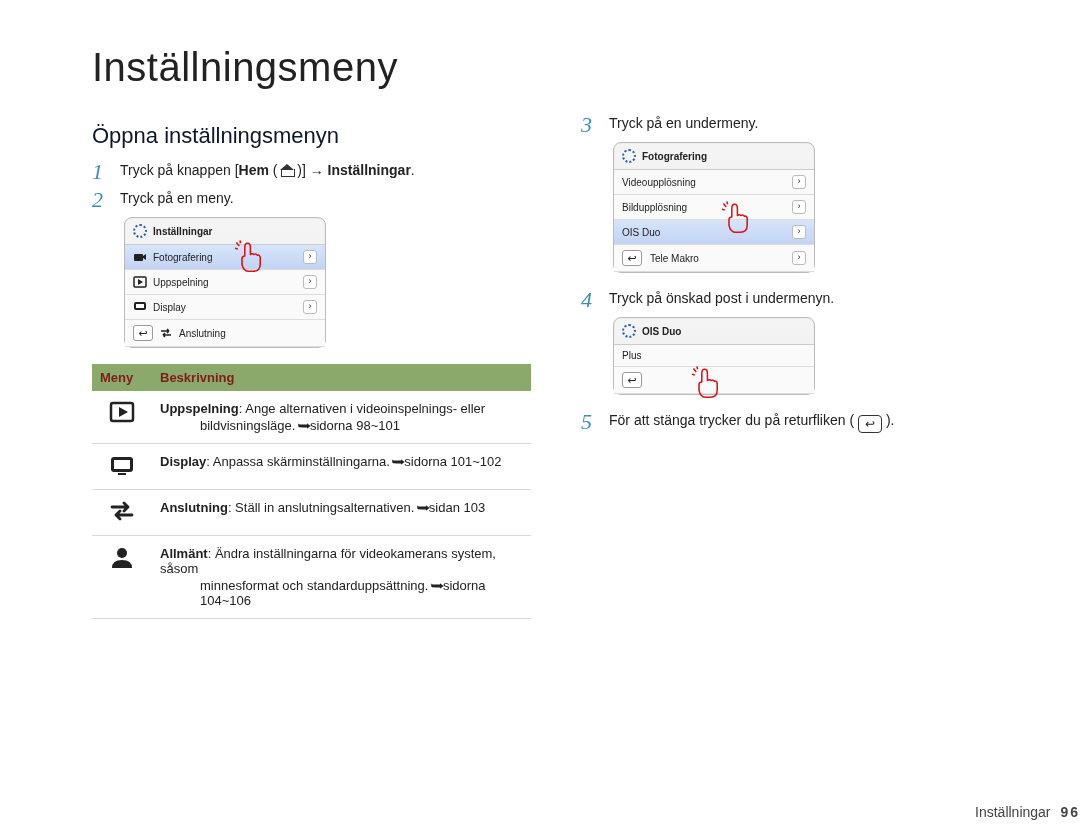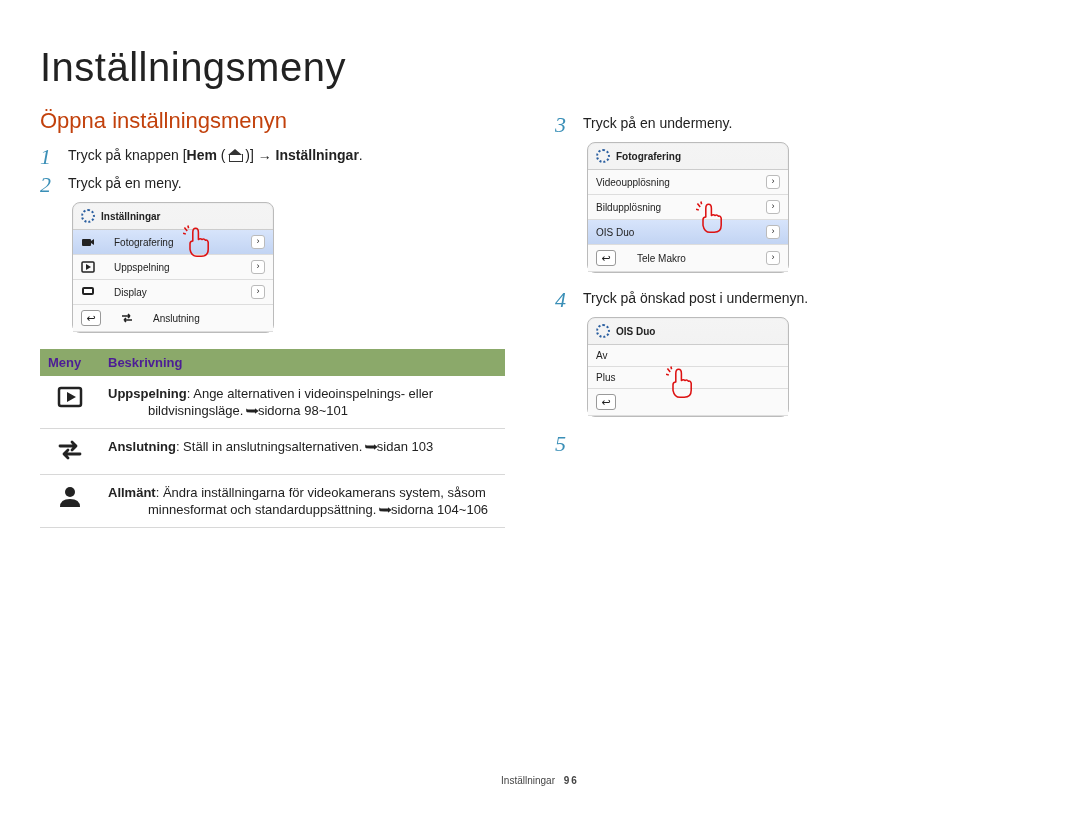--- a/index.html
+++ b/index.html
@@ -1,48 +1,48 @@
 <!DOCTYPE html>
 <html><head>
 <meta charset="utf-8">
 <style>
   html,body{margin:0;padding:0;background:#fff;font-family:Arial,Helvetica,sans-serif;color:#222}
-  .page{width:1080px;height:825px;box-sizing:border-box;padding:45px 60px 20px 40px;position:relative}
+  .page{width:1080px;height:825px;box-sizing:border-box;padding:45px 60px 20px 92px;position:relative}
   h1{font-size:40px;font-weight:400;margin:0 0 18px 0;letter-spacing:.5px}
-  h2{font-size:22px;font-weight:400;color:#c2410c;margin:0 0 12px 0}
+  h2{font-size:22px;font-weight:400;color:#0f172a;margin:15px 0 12px 0}
   .cols{display:flex;gap:50px}
   .col{flex:1;min-width:0}
   p{font-size:14px;line-height:1.35;margin:0 0 12px 0}
   .step{display:flex;gap:10px;margin:6px 0 6px 0;font-size:14px;line-height:1.35}
   .stepnum{font-family:"Times New Roman",serif;font-style:italic;font-size:22px;color:#3a8fb7;min-width:18px;line-height:1}
   .steptxt b{font-weight:700}
   .bullet{font-size:13.5px;margin:4px 0 10px 32px}
   .bullet::before{content:"• ";}
   .gear-blue{display:inline-block;width:10px;height:10px;border:2px dotted #2b5fa0;border-radius:50%}
   
   .panel{width:200px;border:1px solid #bbb;border-radius:8px;margin:6px 0 16px 32px;background:linear-gradient(#f4f4f4,#eee);font-size:10px;position:relative;box-shadow:0 0 0 1px #eee inset}
   .panel .hdr{display:flex;align-items:center;gap:6px;padding:6px 8px;border-bottom:1px solid #ccc;font-weight:700}
-  .panel .row{display:flex;align-items:center;gap:19px;padding:5px 8px;border-bottom:1px solid #ddd;background:#fafafa}
+  .panel .row{display:flex;align-items:center;gap:6px;padding:5px 8px;border-bottom:1px solid #ddd;background:#fafafa}
   .panel .row:last-child{border-bottom:none;border-radius:0 0 8px 8px}
   .panel .row.sel{background:linear-gradient(#d7e4fb,#c2d4f3)}
   .panel .row .arr{margin-left:auto;width:12px;height:12px;border:1px solid #bbb;border-radius:3px;text-align:center;line-height:10px;font-size:9px;background:#fff}
   .panel .row .chk{margin-left:auto;color:#2b5fa0;font-size:12px}
   .backbtn{width:18px;height:14px;border:1px solid #999;border-radius:3px;display:inline-flex;align-items:center;justify-content:center;background:#fff;font-size:11px}
   .tap{position:absolute;width:28px;height:36px}
   .tap svg{width:100%;height:100%}
   
   .tbl{border-collapse:collapse;width:100%;font-size:13px;margin-top:6px}
-  .tbl th{background:#8ba96a;color:#4c1d95;font-weight:700;text-align:left;padding:6px 8px;font-size:13px}
+  .tbl th{background:#8ba96a;color:#7f1d1d;font-weight:700;text-align:left;padding:6px 8px;font-size:13px}
   .tbl td{padding:10px 8px;border-bottom:1px solid #d8d8d8;vertical-align:top}
   .tbl td.ictd{width:44px;text-align:center}
   .ic{display:inline-flex;width:26px;height:22px;align-items:center;justify-content:center}
   .desc b{font-weight:700}
   .desc .sub{display:block;padding-left:40px;margin-top:2px}
   .refarr{font-family:Arial;display:inline-block;transform:scaleX(1.3)}
-  .footer{position:absolute;bottom:39px;left:0;right:0;text-align:center;font-size:10px;color:#444}
+  .footer{position:absolute;bottom:5px;left:0;right:0;text-align:right;font-size:14px;color:#444}
   .footer .pg{font-weight:700;letter-spacing:2px;margin-left:6px}
   
   .pi{display:inline-flex;width:14px;height:12px;align-items:center;justify-content:center}
   .homeic{display:inline-block;width:12px;height:11px;position:relative;vertical-align:-1px}
   .homeic::before{content:"";position:absolute;left:0;top:4px;width:12px;height:7px;border:1.2px solid #333;border-top:none}
   .homeic::after{content:"";position:absolute;left:-1px;top:-1px;width:0;height:0;border-left:7px solid transparent;border-right:7px solid transparent;border-bottom:6px solid #333}
   .retbtn{display:inline-flex;width:22px;height:16px;border:1.5px solid #333;border-radius:4px;align-items:center;justify-content:center;font-size:12px;vertical-align:-3px;background:#fff}
 </style>
 </head>
 <body>
@@ -133,20 +133,30 @@
                   <svg viewBox="0 0 26 22">
                     <rect x="2" y="2" width="22" height="18" rx="2" fill="none" stroke="#222" stroke-width="2.5"></rect>
                     <path d="M10 6 L19 11 L10 16 Z" fill="#222"></path>
                   </svg>
                 </span></td>
               <td class="desc"><b>Uppspelning</b>: Ange alternativen i videoinspelnings- eller<span class="sub">bildvisningsläge.  <span class="refarr">➥</span>sidorna 98~101</span></td>
             </tr>
             <tr>
               <td class="ictd"><span class="ic">
                   <svg viewBox="0 0 26 22">
+                    <rect x="2" y="3" width="22" height="15" rx="3" fill="#222"></rect>
+                    <rect x="5" y="6" width="16" height="9" fill="#fff"></rect>
+                    <rect x="9" y="19" width="8" height="2" fill="#222"></rect>
+                  </svg>
+                </span></td>
+              <td class="desc"><b>Display</b>: Anpassa skärminställningarna.  <span class="refarr">➥</span>sidorna 101~102</td>
+            </tr>
+            <tr>
+              <td class="ictd"><span class="ic">
+                  <svg viewBox="0 0 26 22">
                     <path d="M3 7 H19 M19 7 L15 3 M19 7 L15 11 M23 15 H7 M7 15 L11 11 M7 15 L11 19" stroke="#222" stroke-width="2.8" fill="none" stroke-linecap="round"></path>
                   </svg>
                 </span></td>
               <td class="desc"><b>Anslutning</b>: Ställ in anslutningsalternativen.  <span class="refarr">➥</span>sidan 103</td>
             </tr>
             <tr>
               <td class="ictd"><span class="ic">
                   <svg viewBox="0 0 26 22">
                     <circle cx="13" cy="7" r="5" fill="#222"></circle>
                     <path d="M3 22 Q3 14 13 14 Q23 14 23 22 Z" fill="#222"></path>
@@ -200,40 +210,40 @@
         <div class="stepnum">4</div>
         <div class="steptxt">Tryck på önskad post i undermenyn.</div>
       </div>
 
       <div class="panel">
         <div class="hdr">
             <span class="gear-blue"></span>
             <span>OIS Duo</span>
           </div>
         <div class="row">
-            <span>Av</span>
-          </div>
-        <div class="row">
             <span>Plus</span>
           </div>
         <div class="row">
             <span class="backbtn">↩</span>
           </div>
         <div class="tap" style="left:78px;top:48px">
           <svg viewBox="0 0 40 50">
               <g fill="none" stroke="#d11" stroke-width="2.2" stroke-linejoin="round">
                 <path d="M14 10 Q14 4 18 4 Q22 4 22 10 L22 20 Q25 18 27 20 Q30 18 32 21 Q35 20 36 24 L36 34 Q36 44 26 44 L20 44 Q12 44 10 34 L10 26 Q10 22 14 22 Z"></path>
                 <path d="M6 8 L2 3 M8 4 L7 0 M4 12 L0 11"></path>
               </g>
             </svg>
         </div>
       </div>
 
       <div class="step">
         <div class="stepnum">5</div>
+        <div class="steptxt">
+          <span>För att stänga trycker du på returfliken ( </span><span class="retbtn">↩</span><span> ).</span>
+        </div>
       </div>
     </div>
   </div>
 
   <div class="footer">
     <span>Inställningar</span>
     <span class="pg">96</span>
   </div>
 </div>
 

